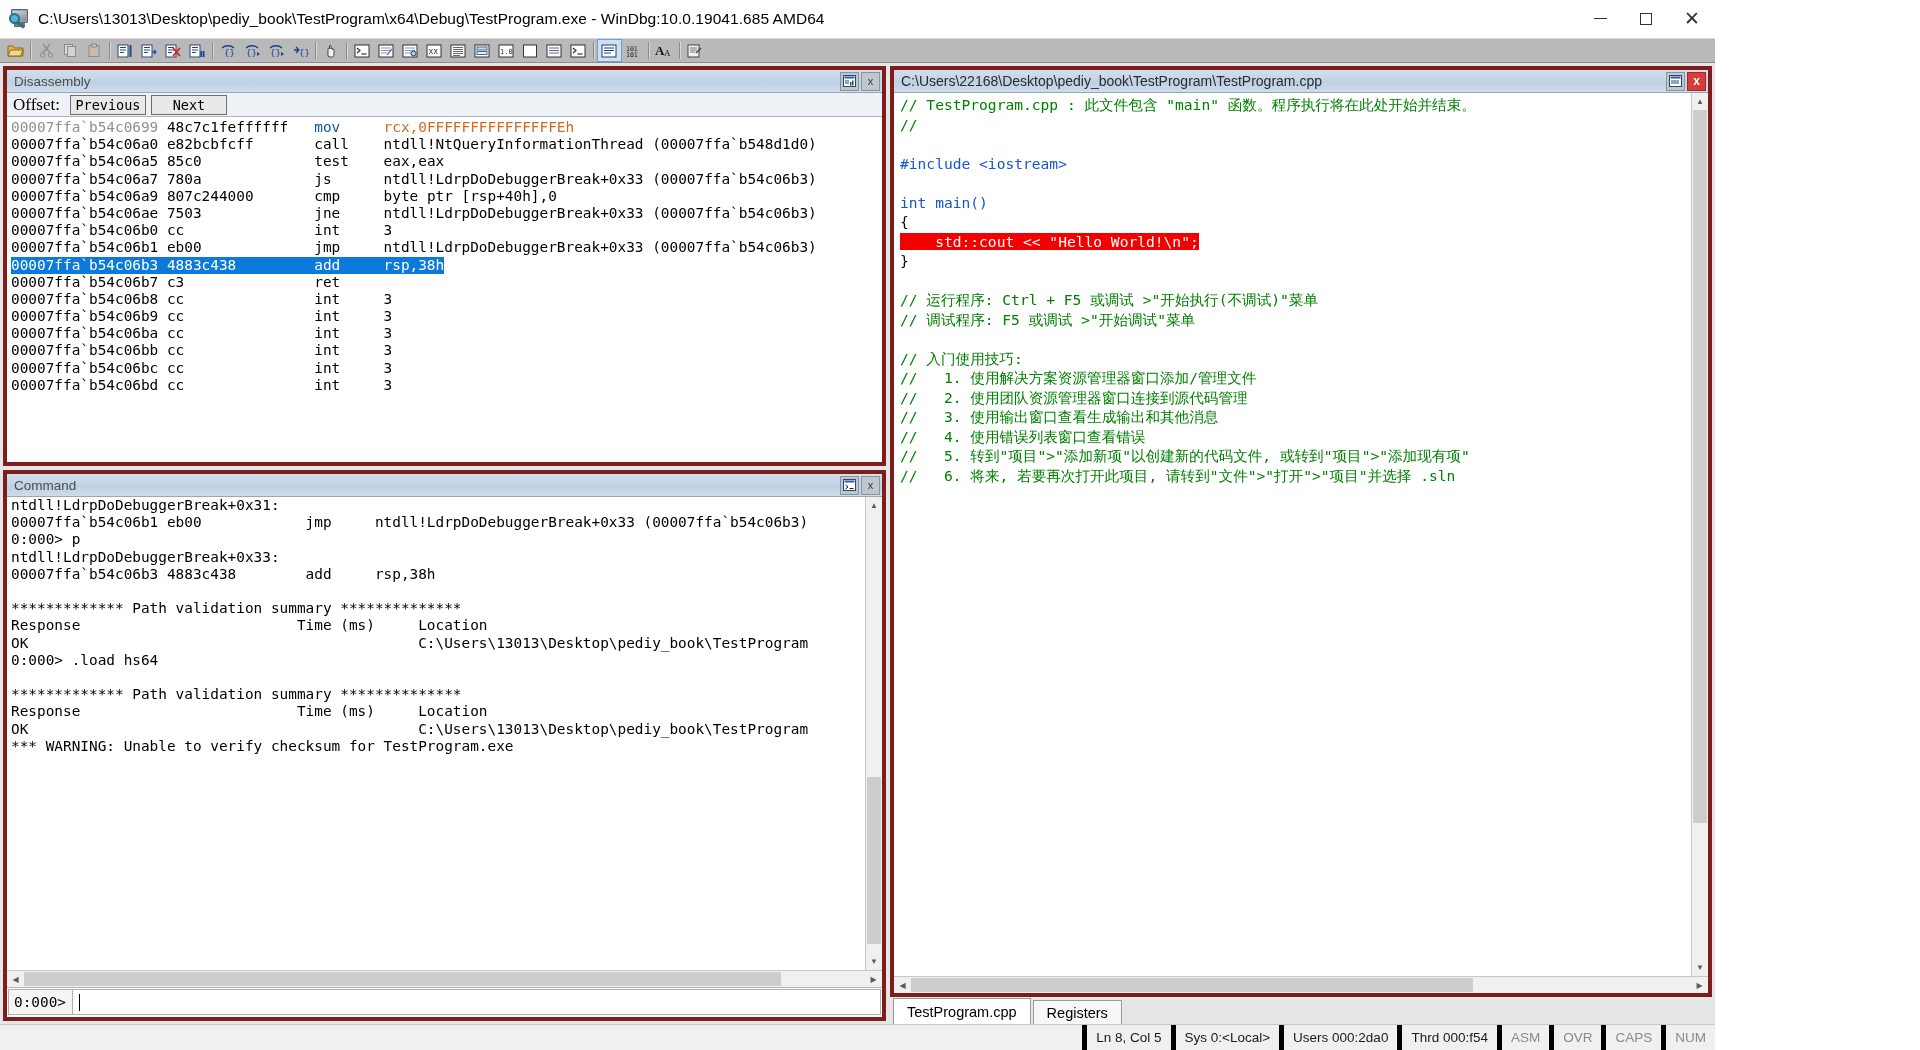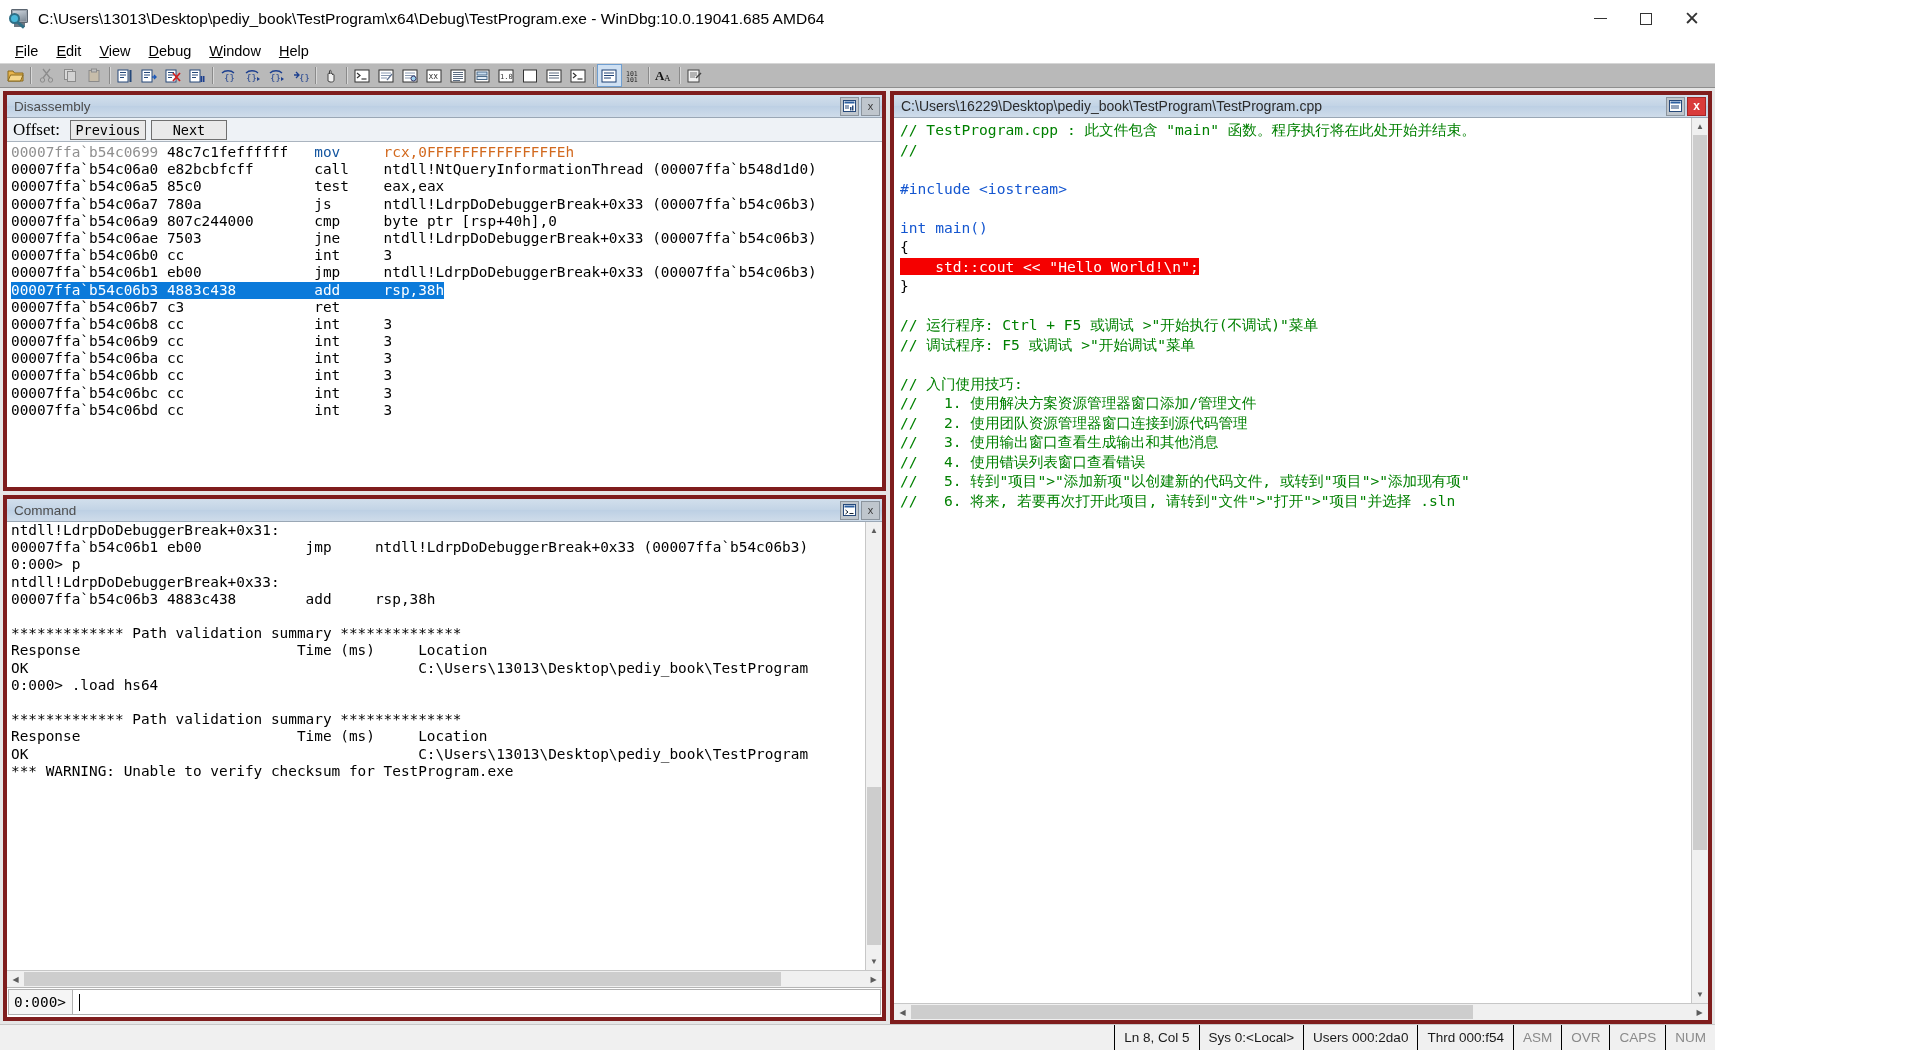--- a/index.html
+++ b/index.html
@@ -314,21 +314,21 @@
     background: #f0f0f0;
     border-top: 1px solid #c8c8c8;
     display: flex; align-items: stretch;
     font-size: 13.5px;
   }
   .status-spacer { flex: 1 1 auto; }
   .status-cell {
     display: flex; align-items: center;
     padding: 0 9px;
     color: #1a1a1a;
-    border-left: 1px solid #000000;
+    border-left: 5px solid #000000;
     white-space: nowrap;
   }
   .status-cell.dim { color: #8a8a8a; }
 </style>
 </head>
 <body>
 
 <div id="app">
 
   <div class="titlebar">
@@ -345,28 +345,20 @@
         </div>
       <div class="win-btn">
           <span class="wc-max"></span>
         </div>
       <div class="win-btn close">
           <span class="wc-close">✕</span>
         </div>
     </div>
   </div>
 
-  <div class="menubar">
-    <div class="menu-item"><u>F</u><span>ile</span></div>
-    <div class="menu-item"><u>E</u><span>dit</span></div>
-    <div class="menu-item"><u>V</u><span>iew</span></div>
-    <div class="menu-item"><u>D</u><span>ebug</span></div>
-    <div class="menu-item"><u>W</u><span>indow</span></div>
-    <div class="menu-item"><u>H</u><span>elp</span></div>
-  </div>
 
   <div class="toolbar">
     <div class="tb-btn">
       <svg width="17" height="15" viewBox="0 0 17 15">
           <path d="M1 3h5l1.5 2H16v8H1z" fill="#e8b54d" stroke="#8a6a1e"></path>
           <path d="M1 13l2.5-6H16l-2.5 6z" fill="#f6d78a" stroke="#8a6a1e"></path>
         </svg>
     </div>
     <div class="tb-sep"></div>
     <div class="tb-btn">
@@ -631,21 +623,21 @@
           <div class="cmd-entry">
               <span class="caret"></span>
             </div>
         </div>
       </div>
     </div>
 
     <div class="right-col">
       <div class="panel" style="flex:1 1 auto; margin:3px 3px 0 0;">
         <div class="panel-caption">
-          <span style="color:#2b2b2b;font-size:14px">C:\Users\16229\Desktop\pediy_book\TestProgram\TestProgram.cpp</span>
+          <span style="color:#2b2b2b;font-size:14px">C:\Users\22168\Desktop\pediy_book\TestProgram\TestProgram.cpp</span>
           <div class="cap-actions">
             <div class="cap-btn">
               <svg width="13" height="12" viewBox="0 0 13 12">
                   <rect x="0.5" y="0.5" width="12" height="11" fill="#fff" stroke="#26497a"></rect>
                   <rect x="1.5" y="1.5" width="10" height="2" fill="#2c5fa0"></rect>
                   <path d="M2 6h8M2 8h8" stroke="#26497a"></path>
                 </svg>
             </div>
             <div class="cap-btn red">x</div>
           </div>
@@ -662,20 +654,28 @@
             <div class="sb-arrow">▼</div>
           </div>
         </div>
         <div class="hscroll">
           <div class="hsb-arrow">◀</div>
           <div class="hsb-track">
             <div class="hsb-thumb" style="left:0;width:72%"></div>
           </div>
           <div class="hsb-arrow">▶</div>
         </div>
+      </div>
+      <div class="src-tabs">
+        <div class="src-tab active">
+            <span>TestProgram.cpp</span>
+          </div>
+        <div class="src-tab">
+            <span>Registers</span>
+          </div>
       </div>
     </div>
   </div>
 
   <div class="statusbar">
     <div class="status-spacer"></div>
     <div class="status-cell">Ln 8, Col 5</div>
     <div class="status-cell">Sys 0:&lt;Local&gt;</div>
     <div class="status-cell">Users 000:2da0</div>
     <div class="status-cell">Thrd 000:f54</div>

